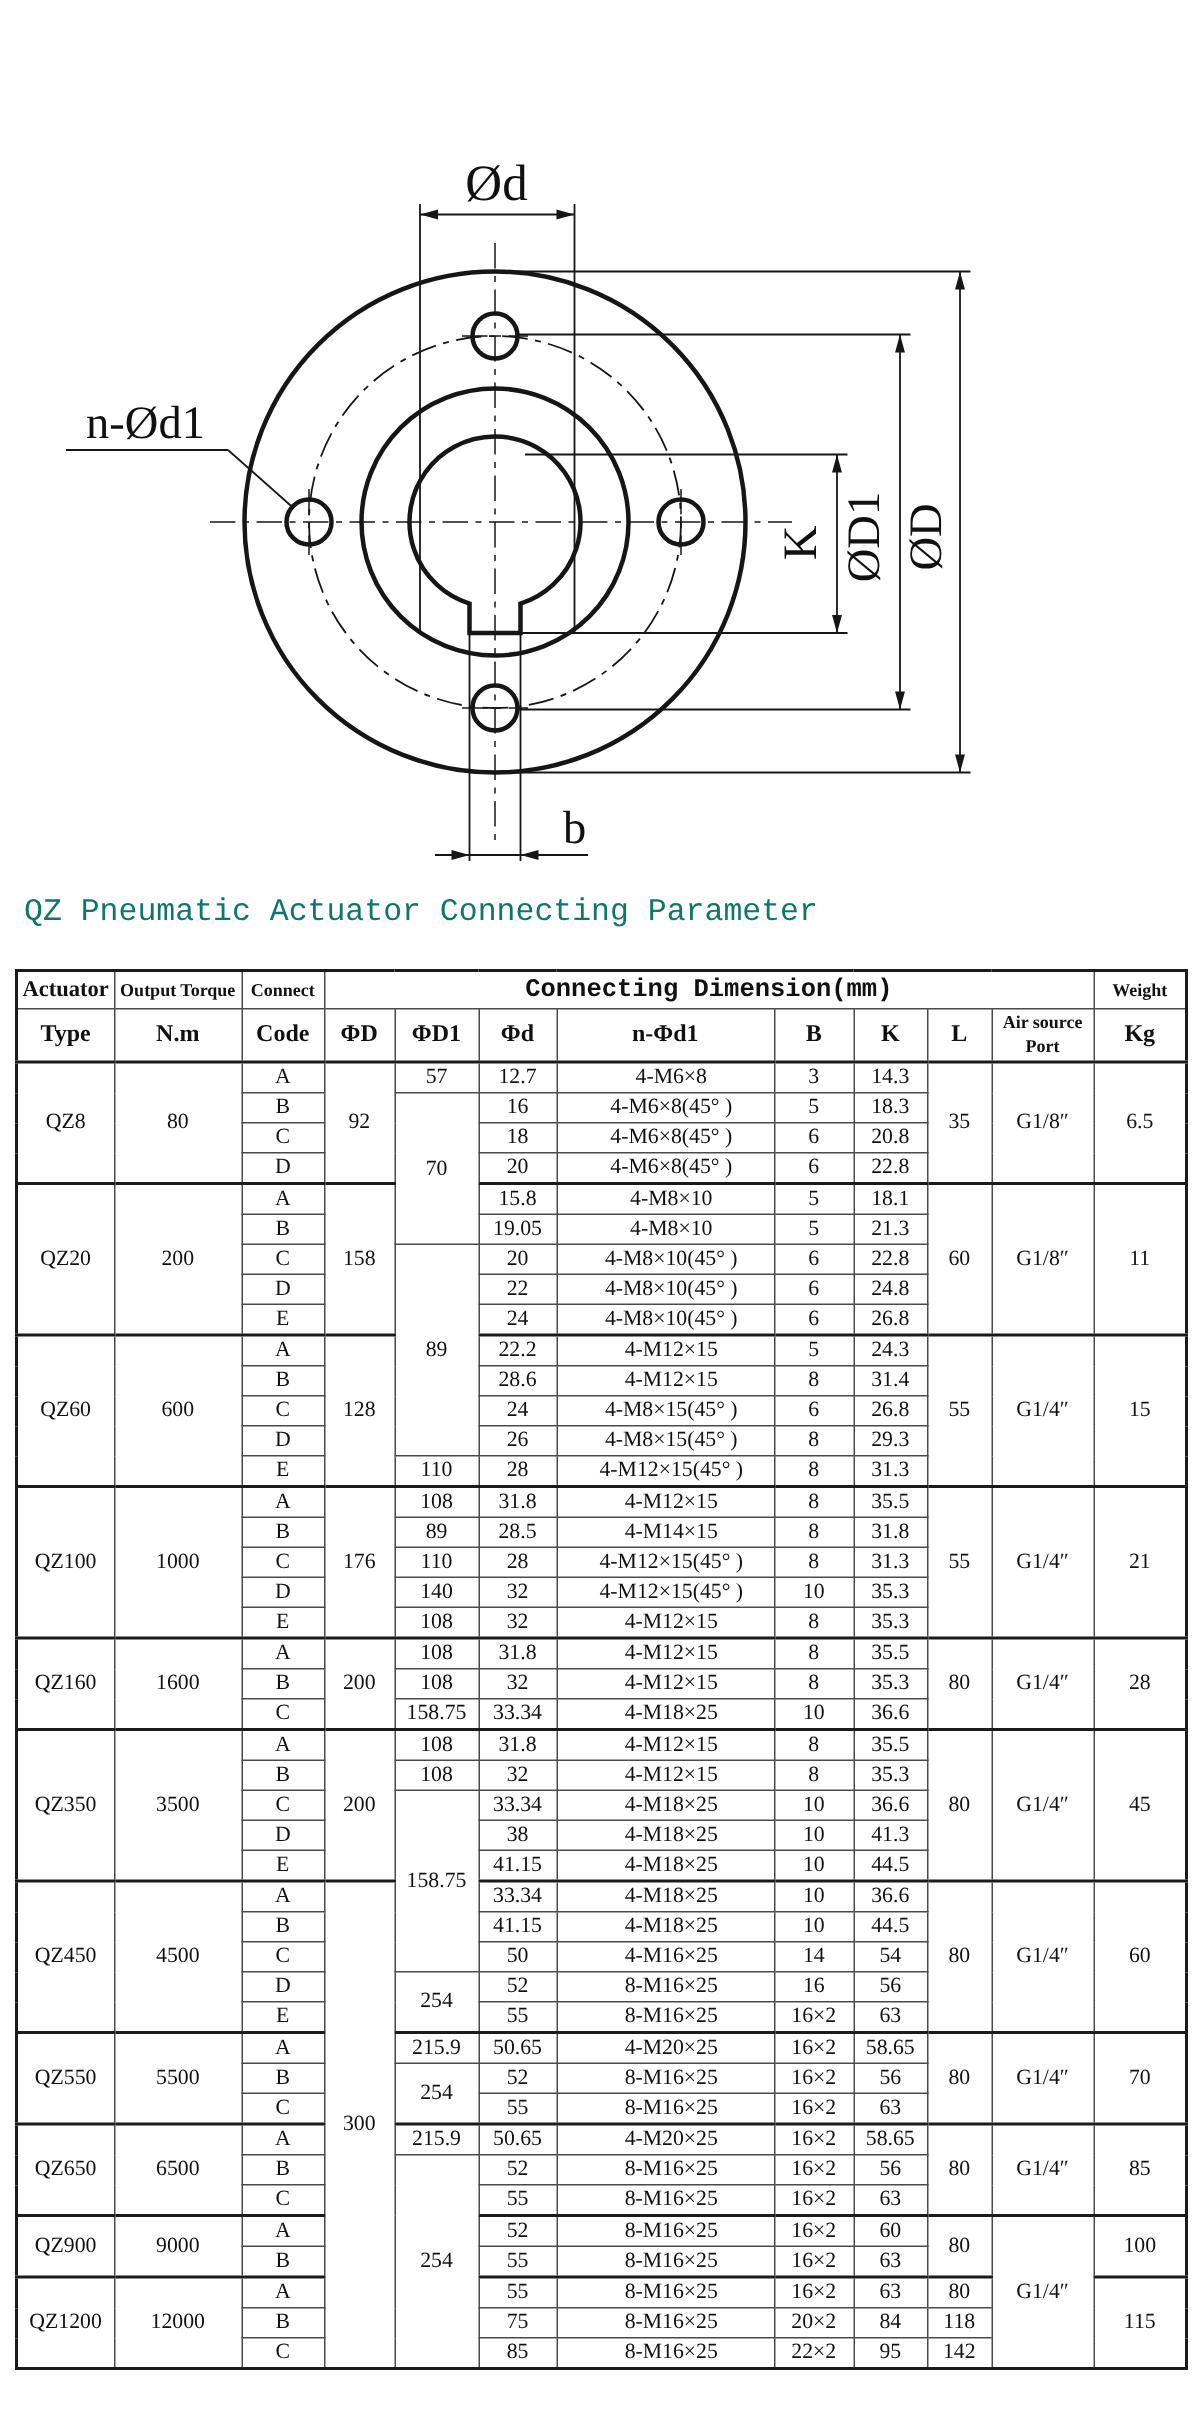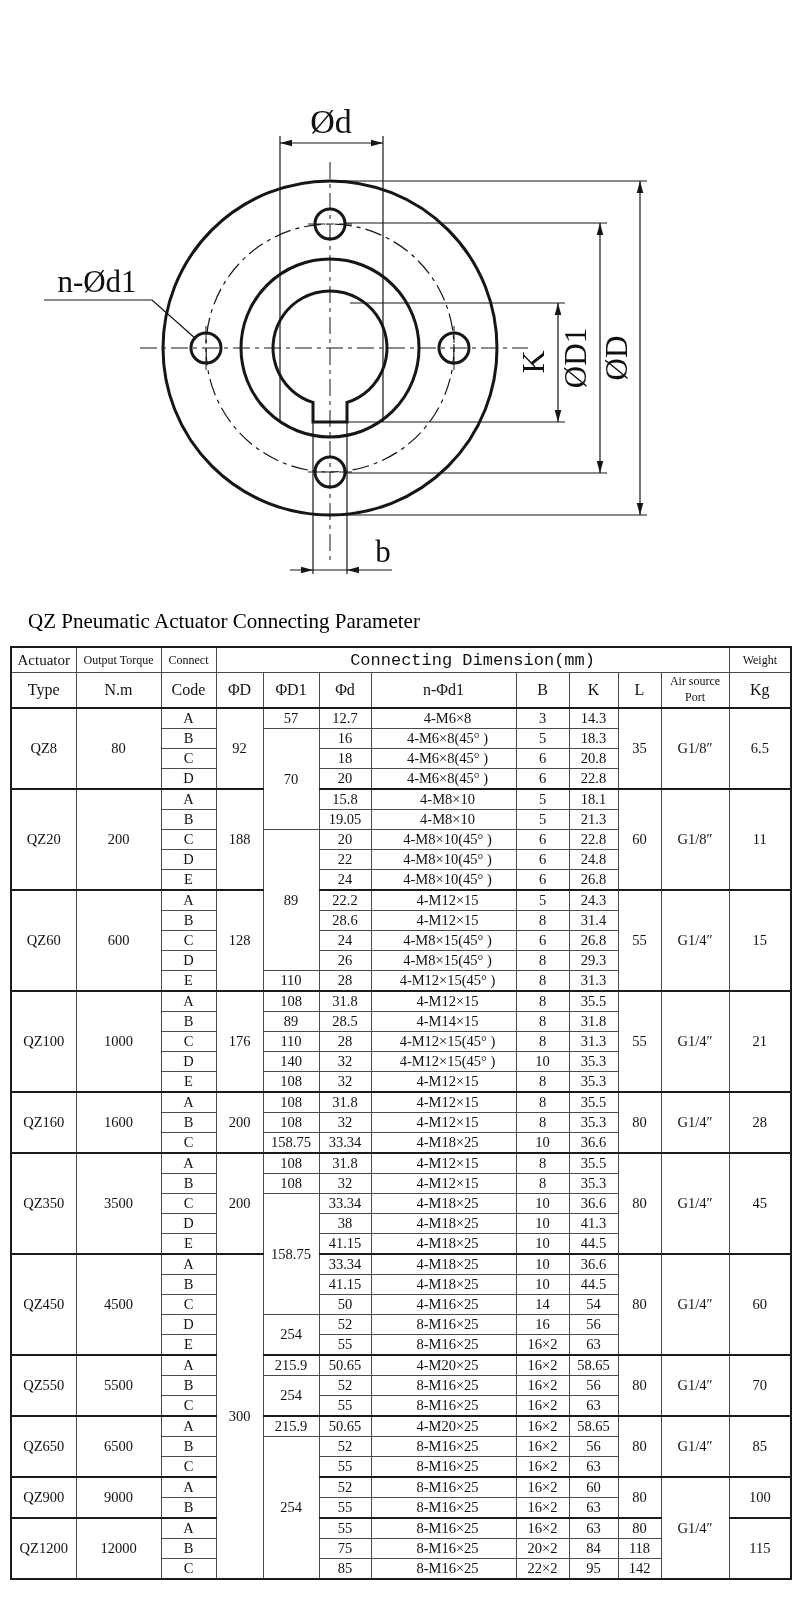--- a/index.html
+++ b/index.html
@@ -1,30 +1,30 @@
 <!DOCTYPE html>
 <html><head>
 <meta charset="utf-8">
 <style>
   html,body{margin:0;padding:0;background:#fff;}
   .sheet{position:relative;width:800px;height:1607px;background:#ffffff;overflow:hidden;
          font-family:"Liberation Serif",serif;color:#111;}
   .page-title{position:absolute;top:10px;left:0;width:100%;margin:0;text-align:center;
 　            font-family:"Liberation Mono",monospace;font-weight:400;font-size:30px;
               letter-spacing:0px;color:#0c0c0c;}
-  .sub-title{position:absolute;top:597px;left:16px;margin:12px;
-             font-family:Liberation Serif, serif;font-weight:400;font-size:21px;color:#000000;}
+  .sub-title{position:absolute;top:597px;left:16px;margin:0;
+             font-family:Liberation Mono, monospace;font-weight:400;font-size:21px;color:#0f766e;}
   .drawing{position:absolute;top:100px;left:0;}
   .drawing text{font-family:"Liberation Serif",serif;fill:#101010;}
 
   table.params{position:absolute;top:646px;left:10px;width:780px;border-collapse:collapse;
                table-layout:fixed;border:2px solid #1b1b1b;}
   table.params th,table.params td{border:1px solid #4a4a4a;text-align:center;vertical-align:middle;
                padding:0;overflow:hidden;white-space:nowrap;}
-  table.params th{font-weight:400;}
+  table.params th{font-weight:700;}
   tr.hrow1 th{height:24px;font-size:15px;}
   tr.hrow1 th.h-sm{font-size:12px;font-family:"Liberation Serif",serif;}
   tr.hrow1 th.h-big{font-size:17px;font-family:"Liberation Mono",monospace;}
   tr.hrow2 th{height:34px;font-size:16px;}
   tr.hrow2 th.h-air{font-size:12px;white-space:pre-line;line-height:1.3;}
   table.params td{height:19px;line-height:19px;font-size:14.5px;}
   table.params td.al-l{text-align:center;padding-left:8px;}
   table.params tbody tr.grp td{border-top:2px solid #1b1b1b;}
   table.params thead tr.hrow2 th{border-bottom:2px solid #1b1b1b;margin-left:39px;}
 </style>
@@ -176,21 +176,21 @@
           <td>D</td>
           <td>20</td>
           <td class="al-l">4-M6×8(45° )</td>
           <td>6</td>
           <td>22.8</td>
         </tr>
         <tr class="grp">
           <td rowspan="5">QZ20</td>
           <td rowspan="5">200</td>
           <td>A</td>
-          <td rowspan="5">188</td>
+          <td rowspan="5">158</td>
           <td>15.8</td>
           <td class="al-l">4-M8×10</td>
           <td>5</td>
           <td>18.1</td>
           <td rowspan="5">60</td>
           <td rowspan="5">G1/8″</td>
           <td rowspan="5">11</td>
         </tr>
         <tr>
           <td>B</td>

